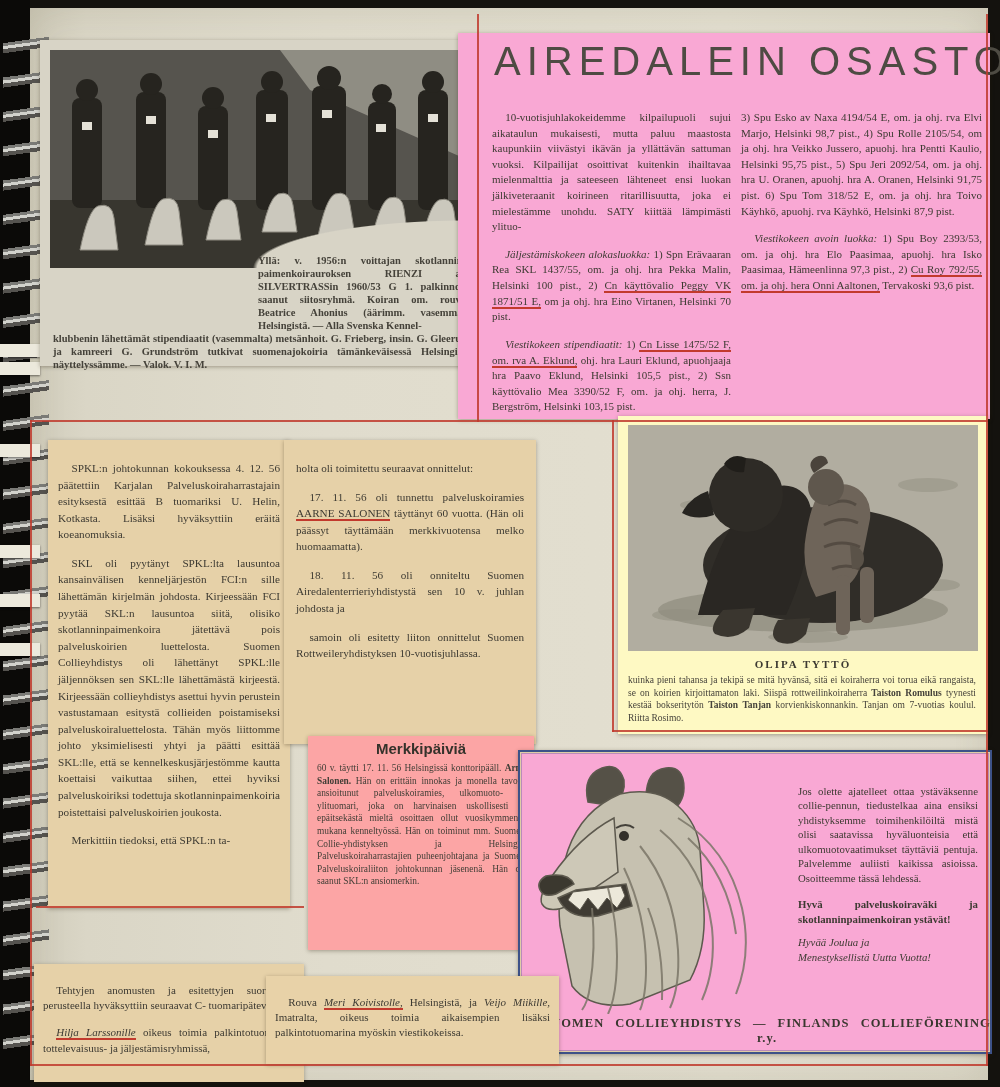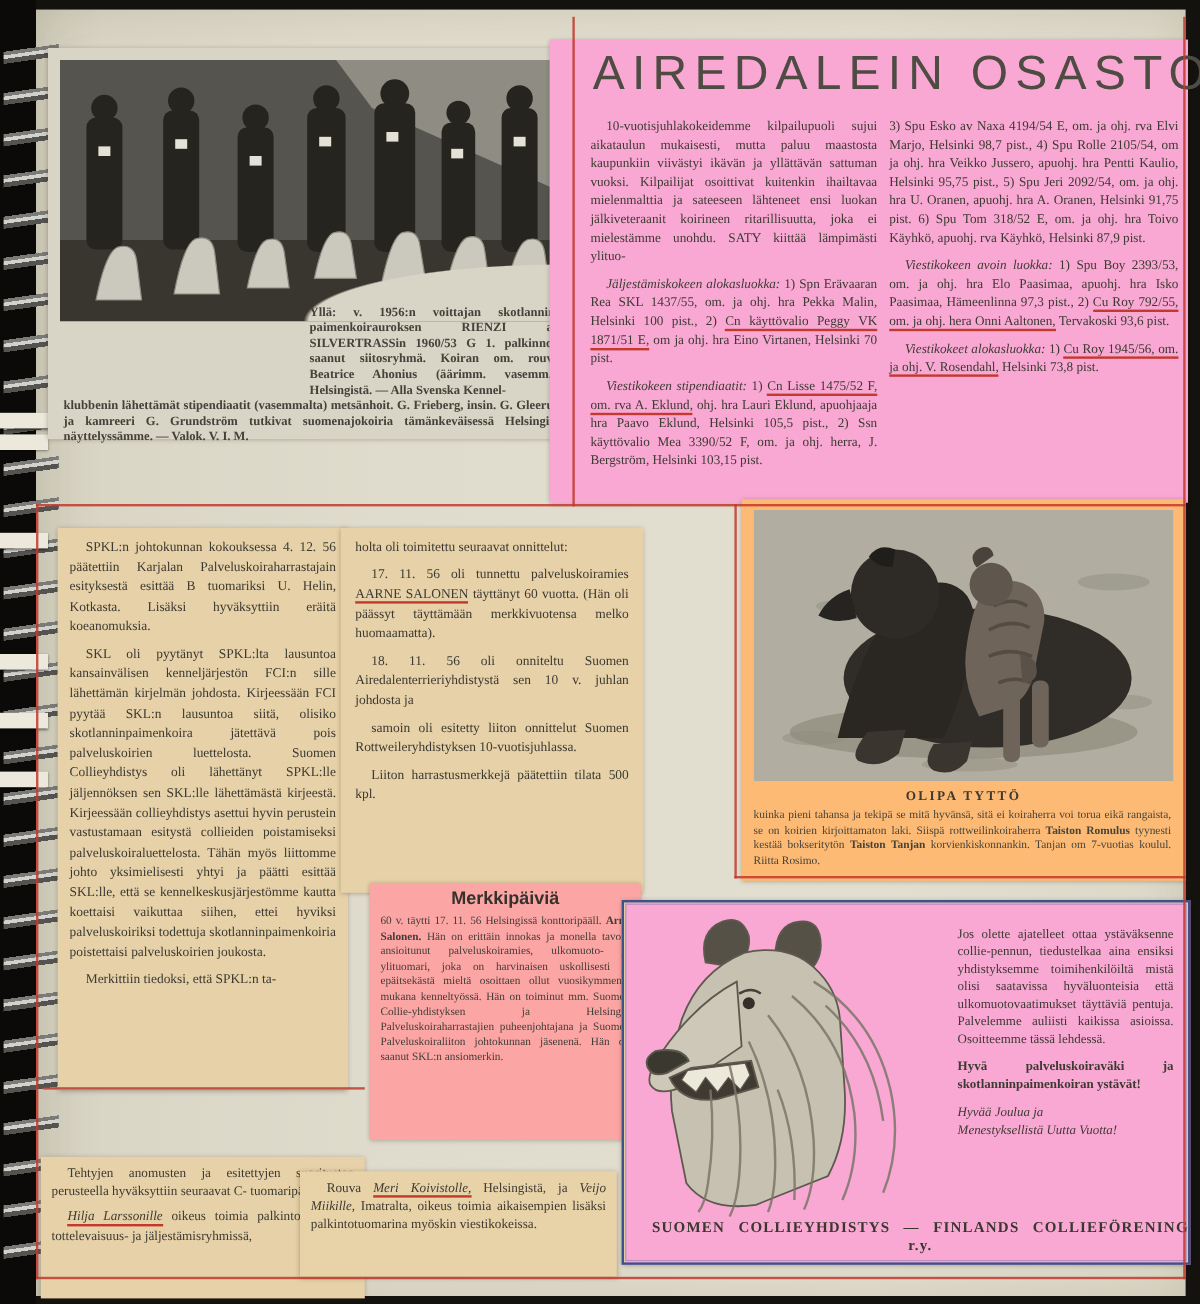--- a/index.html
+++ b/index.html
@@ -14,21 +14,21 @@
   #coils{position:absolute;left:3px;top:22px;width:46px;height:1040px;
          background:repeating-linear-gradient(172deg,
            transparent 0 21px,#7a7a76 21px 24px,#d2d2cc 24px 27px,#55534f 27px 31px,transparent 31px 34px);}
   .tab{position:absolute;left:0;width:40px;height:13px;background:#ece9dc;box-shadow:0 1px 2px rgba(0,0,0,.5);}
   
   .clip{position:absolute;z-index:3;box-shadow:0 1px 4px rgba(40,30,10,.35);}
   .tan{background:#f9a8d4;}
   .tan2{background:#e6d1a8;}
   .grey{background:#d8d4c6;}
   .light{background:#fca5a5;}
-  p{margin:0 0 6px 0;text-align:justify;text-indent:1.2em;}
+  p{margin:12px 0 6px 0;text-align:justify;text-indent:1.2em;}
   .noind{text-indent:0;}
   .redu{border-bottom:2px solid #c23a2d;}
   .ital{font-style:italic;}
   .bld{font-weight:bold;}
   
   .ink{position:absolute;background:#c03a2d;opacity:.85;z-index:6;}
   
   #headline{font-family:"Liberation Sans","DejaVu Sans",sans-serif;font-weight:300;
             font-size:40px;letter-spacing:6px;color:#4e4b43;white-space:nowrap;
             padding:6px 0 0 36px;}
@@ -128,40 +128,38 @@
     <div id="headline">AIREDALEIN OSASTO</div>
     <div class="cols">
       <div class="col1a">
         <p>10-vuotisjuhlakokeidemme kilpailupuoli sujui aikataulun mukaisesti, mutta paluu maastosta kaupunkiin viivästyi ikävän ja yllättävän sattuman vuoksi. Kilpailijat osoittivat kuitenkin ihailtavaa mielenmalttia ja sateeseen lähteneet ensi luokan jälkiveteraanit koirineen ritarillisuutta, joka ei mielestämme unohdu. SATY kiittää lämpimästi ylituo-</p>
         <p><span class="ital">Jäljestämiskokeen alokasluokka:</span><span> 1) Spn Erävaaran Rea SKL 1437/55, om. ja ohj. hra Pekka Malin, Helsinki 100 pist., 2) </span><span class="redu">Cn käyttövalio Peggy VK 1871/51 E,</span><span> om ja ohj. hra Eino Virtanen, Helsinki 70 pist.</span></p>
         <p><span class="ital">Viestikokeen stipendiaatit:</span><span> 1) </span><span class="redu">Cn Lisse 1475/52 F, om. rva A. Eklund,</span><span> ohj. hra Lauri Eklund, apuohjaaja hra Paavo Eklund, Helsinki 105,5 pist., 2) Ssn käyttövalio Mea 3390/52 F, om. ja ohj. herra, J. Bergström, Helsinki 103,15 pist.</span></p>
       </div>
       <div class="col2a">
         <p class="noind">3) Spu Esko av Naxa 4194/54 E, om. ja ohj. rva Elvi Marjo, Helsinki 98,7 pist., 4) Spu Rolle 2105/54, om ja ohj. hra Veikko Jussero, apuohj. hra Pentti Kaulio, Helsinki 95,75 pist., 5) Spu Jeri 2092/54, om. ja ohj. hra U. Oranen, apuohj. hra A. Oranen, Helsinki 91,75 pist. 6) Spu Tom 318/52 E, om. ja ohj. hra Toivo Käyhkö, apuohj. rva Käyhkö, Helsinki 87,9 pist.</p>
         <p><span class="ital">Viestikokeen avoin luokka:</span><span> 1) Spu Boy 2393/53, om. ja ohj. hra Elo Paasimaa, apuohj. hra Isko Paasimaa, Hämeenlinna 97,3 pist., 2) </span><span class="redu">Cu Roy 792/55, om. ja ohj. hera Onni Aaltonen,</span><span> Tervakoski 93,6 pist.</span></p>
-        <p><span class="ital">Viestikokeet alokasluokka:</span><span> 1) </span><span class="redu">Cu Roy 1945/56, om. ja ohj. V. Rosendahl,</span><span> Helsinki 73,8 pist.</span></p>
       </div>
     </div>
   </div>
 
   <div class="clip tan2" style="left:48px;top:440px;width:242px;height:468px;padding:8px 10px;box-sizing:border-box;font-size:11.2px;line-height:1.48;">
     <p>SPKL:n johtokunnan kokouksessa 4. 12. 56 päätettiin Karjalan Palveluskoiraharrastajain esityksestä esittää B tuomariksi U. Helin, Kotkasta. Lisäksi hyväksyttiin eräitä koeanomuksia.</p>
     <p>SKL oli pyytänyt SPKL:lta lausuntoa kansainvälisen kenneljärjestön FCI:n sille lähettämän kirjelmän johdosta. Kirjeessään FCI pyytää SKL:n lausuntoa siitä, olisiko skotlanninpaimenkoira jätettävä pois palveluskoirien luettelosta. Suomen Collieyhdistys oli lähettänyt SPKL:lle jäljennöksen sen SKL:lle lähettämästä kirjeestä. Kirjeessään collieyhdistys asettui hyvin perustein vastustamaan esitystä collieiden poistamiseksi palveluskoiraluettelosta. Tähän myös liittomme johto yksimielisesti yhtyi ja päätti esittää SKL:lle, että se kennelkeskusjärjestömme kautta koettaisi vaikuttaa siihen, ettei hyviksi palveluskoiriksi todettuja skotlanninpaimenkoiria poistettaisi palveluskoirien joukosta.</p>
     <p>Merkittiin tiedoksi, että SPKL:n ta-</p>
   </div>
 
   <div class="clip tan2" style="left:284px;top:440px;width:252px;height:304px;padding:8px 12px;box-sizing:border-box;font-size:11.2px;line-height:1.48;">
     <p class="noind">holta oli toimitettu seuraavat onnittelut:</p>
     <p><span>17. 11. 56 oli tunnettu palveluskoiramies </span><span class="redu">AARNE SALONEN</span><span> täyttänyt 60 vuotta. (Hän oli päässyt täyttämään merkkivuotensa melko huomaamatta).</span></p>
     <p>18. 11. 56 oli onniteltu Suomen Airedalenterrieriyhdistystä sen 10 v. juhlan johdosta ja</p>
     <p>samoin oli esitetty liiton onnittelut Suomen Rottweileryhdistyksen 10-vuotisjuhlassa.</p>
-    <p>Liiton harrastusmerkkejä päätettiin tilata 500 kpl.</p>
-  </div>
-
-  <div class="clip" style="left:618px;top:416px;width:370px;height:318px;background:#fdba74;">
+  </div>
+
+  <div class="clip" style="left:618px;top:416px;width:370px;height:318px;background:#fef9c3;">
     <div id="rottimg">
       <svg width="350" height="226" viewBox="0 0 350 226">
         <rect width="350" height="226" fill="#b1ada0"></rect>
         <g fill="#9d9a8c" opacity=".8">
           <ellipse cx="50" cy="190" rx="26" ry="6"></ellipse>
             <ellipse cx="300" cy="60" rx="30" ry="7"></ellipse>
           <ellipse cx="70" cy="80" rx="18" ry="5"></ellipse>
             <ellipse cx="310" cy="160" rx="22" ry="6"></ellipse>
           <ellipse cx="180" cy="212" rx="40" ry="6"></ellipse>
         </g>
@@ -228,21 +226,21 @@
       <p class="greet">Hyvää Joulua ja</p>
       <p class="greet">Menestyksellistä Uutta Vuotta!</p>
     </div>
     <div id="org-line">SUOMEN COLLIEYHDISTYS — FINLANDS COLLIEFÖRENING r.y.</div>
   </div>
 
   <div class="clip tan2 smalltxt" style="left:34px;top:964px;width:270px;height:118px;box-sizing:border-box;">
     <p>Tehtyjen anomusten ja esitettyjen suoritusten perusteella hyväksyttiin seuraavat C- tuomaripätevyydet:</p>
     <p><span class="ital redu">Hilja Larssonille</span><span> oikeus toimia palkintotuomarina tottelevaisuus- ja jäljestämisryhmissä,</span></p>
   </div>
-  <div class="clip tan2 smalltxt" style="left:250px;top:976px;width:264px;height:88px;box-sizing:border-box;background:#e8d2a8;">
+  <div class="clip tan2 smalltxt" style="left:266px;top:976px;width:293px;height:88px;box-sizing:border-box;background:#e8d2a8;">
     <p class="noind" style="text-indent:1.2em;"><span>Rouva </span><span class="ital redu">Meri Koivistolle,</span><span> Helsingistä, ja </span><span class="ital">Veijo Miikille,</span><span> Imatralta, oikeus toimia aikaisempien lisäksi palkintotuomarina myöskin viestikokeissa.</span></p>
   </div>
 
   <div class="ink" style="left:477px;top:14px;width:2px;height:408px;"></div>
   <div class="ink" style="left:30px;top:420px;width:958px;height:2px;"></div>
   <div class="ink" style="left:986px;top:14px;width:2px;height:1052px;"></div>
   <div class="ink" style="left:30px;top:1064px;width:958px;height:2px;"></div>
   <div class="ink" style="left:30px;top:420px;width:2px;height:646px;"></div>
   <div class="ink" style="left:612px;top:420px;width:2px;height:312px;"></div>
   <div class="ink" style="left:612px;top:730px;width:376px;height:2px;"></div>

